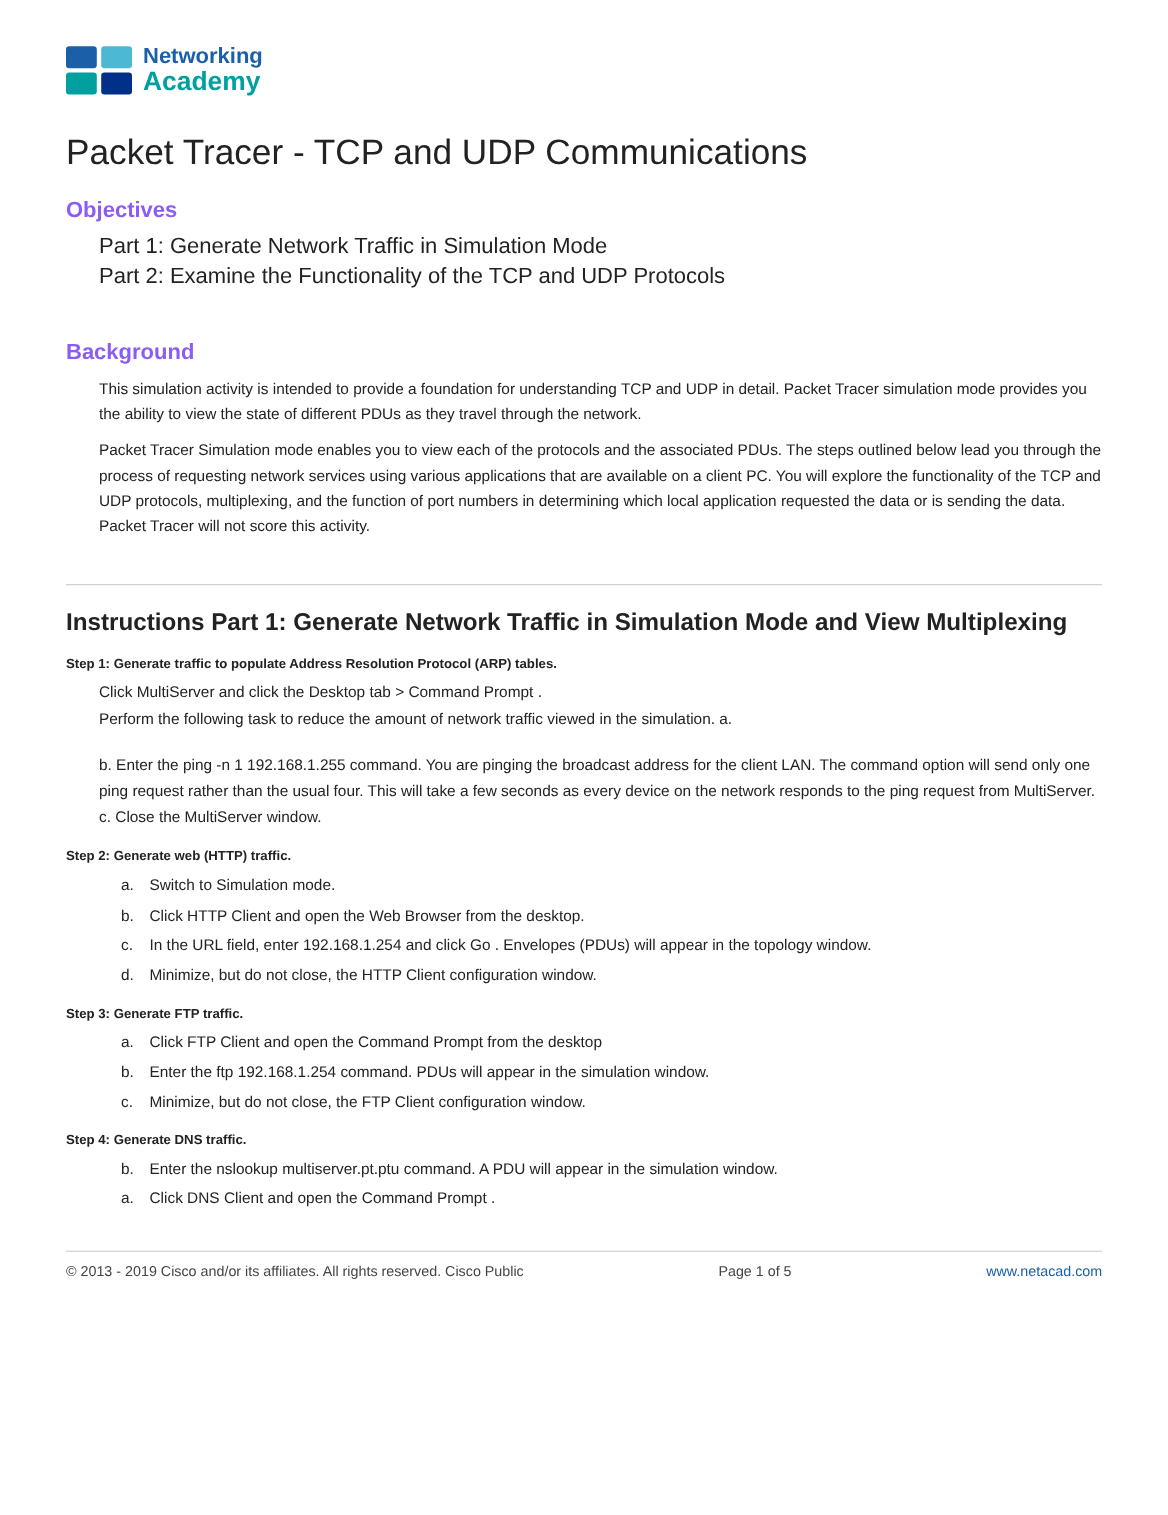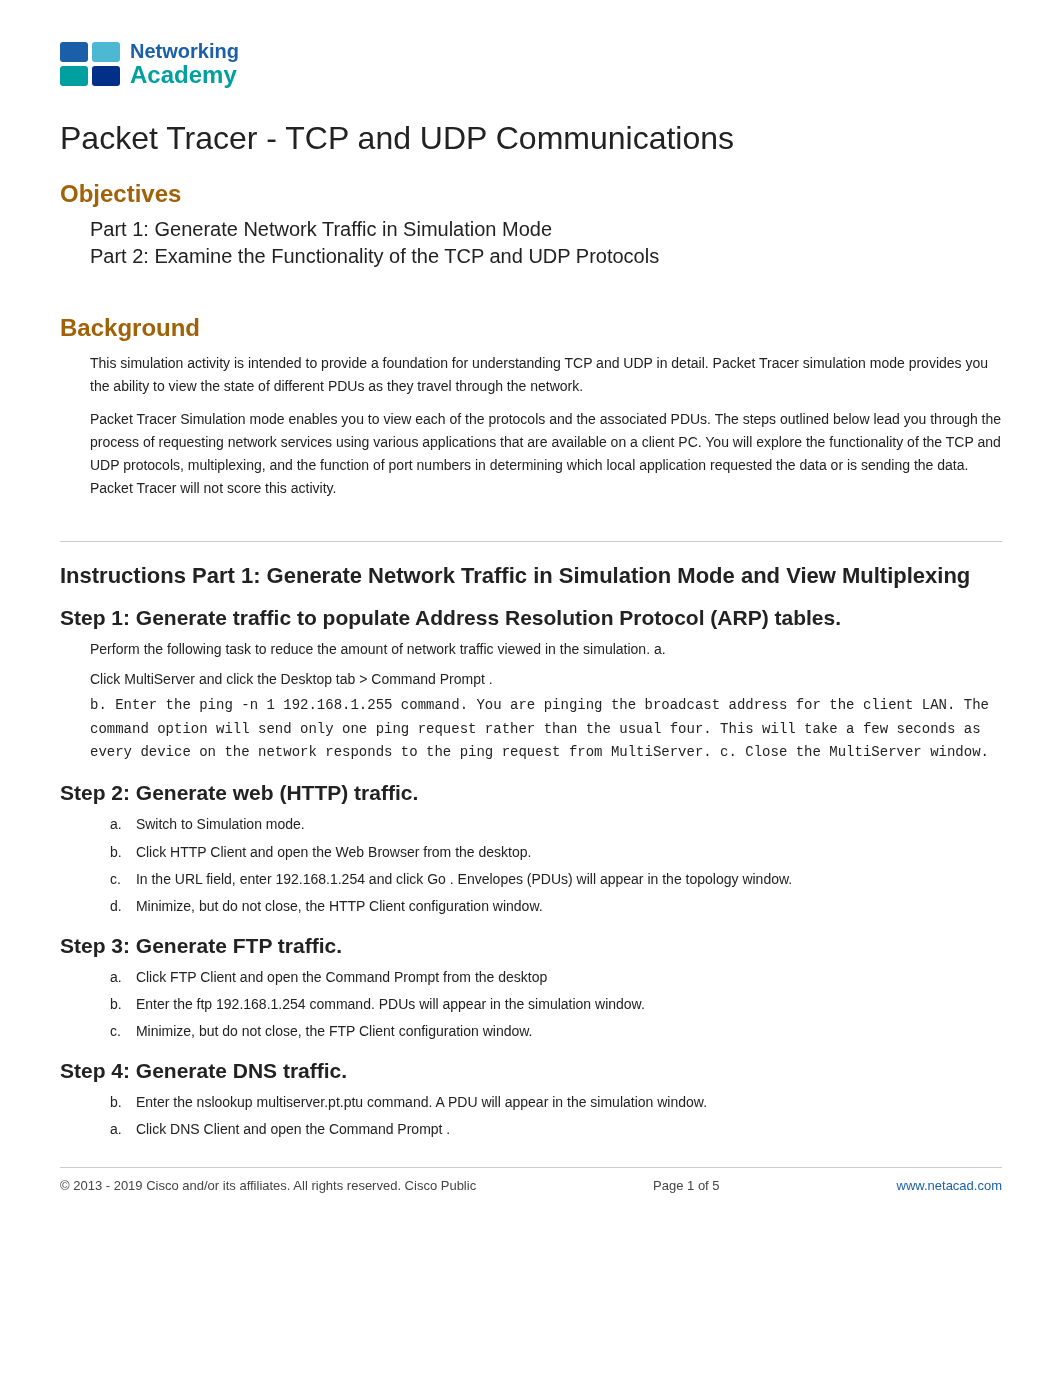--- a/index.html
+++ b/index.html
@@ -55,23 +55,23 @@
 
     h1 {
       font-size: 32px;
       font-weight: normal;
       color: #222;
       margin-bottom: 20px;
       line-height: 1.3;
     }
 
     h2 {
-      font-size: 24px;
-      font-weight: bold;
-      color: #a16207;
+      font-size: 20px;
+      font-weight: bold;
+      color: #8b5cf6;
       margin-bottom: 10px;
       margin-top: 20px;
     }
 
     .objectives-list {
       padding-left: 30px;
       margin-bottom: 10px;
     }
 
     .objectives-list li {
@@ -88,36 +88,36 @@
     .instructions-heading {
       font-size: 22px;
       font-weight: bold;
       color: #222;
       margin-top: 10px;
       margin-bottom: 14px;
       line-height: 1.3;
     }
 
     .step-heading {
-      font-size: 21px;
+      font-size: 12px;
       font-weight: bold;
       margin-top: 16px;
       margin-bottom: 8px;
     }
 
     .step-content {
       padding-left: 30px;
       margin-bottom: 6px;
       line-height: 1.7;
       font-size: 14px;
     }
 
     .footer {
       position: relative;
-      margin-top: 26px;
+      margin-top: 36px;
       padding-top: 10px;
       border-top: 1px solid #ccc;
       display: flex;
       justify-content: space-between;
       align-items: center;
       font-size: 13px;
       color: #444;
     }
 
     .footer-right {
@@ -180,23 +180,23 @@
 <p class="para-indent">This simulation activity is intended to provide a foundation for understanding TCP and UDP in detail. Packet Tracer simulation mode provides you the ability to view the state of different PDUs as they travel through the network.</p>
 <p class="para-indent">Packet Tracer Simulation mode enables you to view each of the protocols and the associated PDUs. The steps outlined below lead you through the process of requesting network services using various applications that are available on a client PC. You will explore the functionality of the TCP and UDP protocols, multiplexing, and the function of port numbers in determining which local application requested the data or is sending the data.      Packet Tracer will not score this activity.</p>
 
 <div style="height:10px;"></div>
 <div class="section-divider"></div>
 
 <div class="instructions-heading">Instructions Part 1: Generate Network Traffic in Simulation Mode and View Multiplexing</div>
 
 <div class="step-heading">Step 1: Generate traffic to populate Address Resolution Protocol (ARP) tables.</div>
 <div class="step-content">
+  <p style="margin-top:6px;">Click MultiServer   and click the  Desktop   tab &gt;  Command Prompt  .</p>
   <p>Perform the following task to reduce the amount of network traffic viewed in the simulation.          a.</p>
-  <p style="margin-top:6px;">Click MultiServer   and click the  Desktop   tab &gt;  Command Prompt  .</p>
-  <p style="margin-top:2px;font-family:Liberation Mono, monospace;">b. Enter the   ping -n 1 192.168.1.255     command. You are pinging the broadcast address for the client LAN. The command option will send only one ping request rather than the usual four. This will take a few seconds as every device on the network responds to the ping request from MultiServer. c. Close the MultiServer   window.</p>
+  <p style="margin-top:18px;">b. Enter the   ping -n 1 192.168.1.255     command. You are pinging the broadcast address for the client LAN. The command option will send only one ping request rather than the usual four. This will take a few seconds as every device on the network responds to the ping request from MultiServer. c. Close the MultiServer   window.</p>
 </div>
 
 <div class="step-heading">Step 2: Generate web (HTTP) traffic.</div>
 <div class="step-content">
   <ul class="sub-list">
     <li>
       <span class="alpha-label">a.</span>
       <span>Switch to Simulation mode.</span>
     </li>
     <li>

